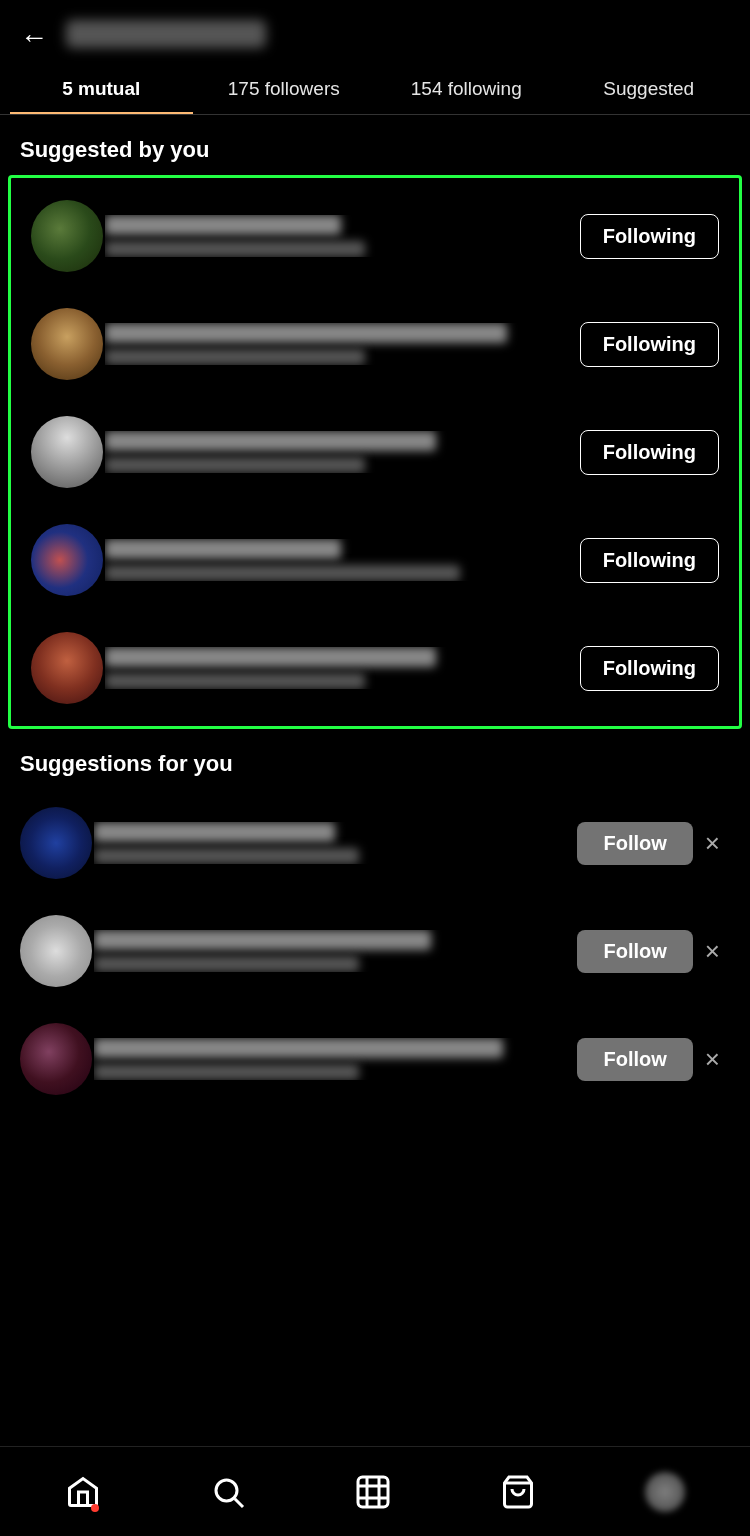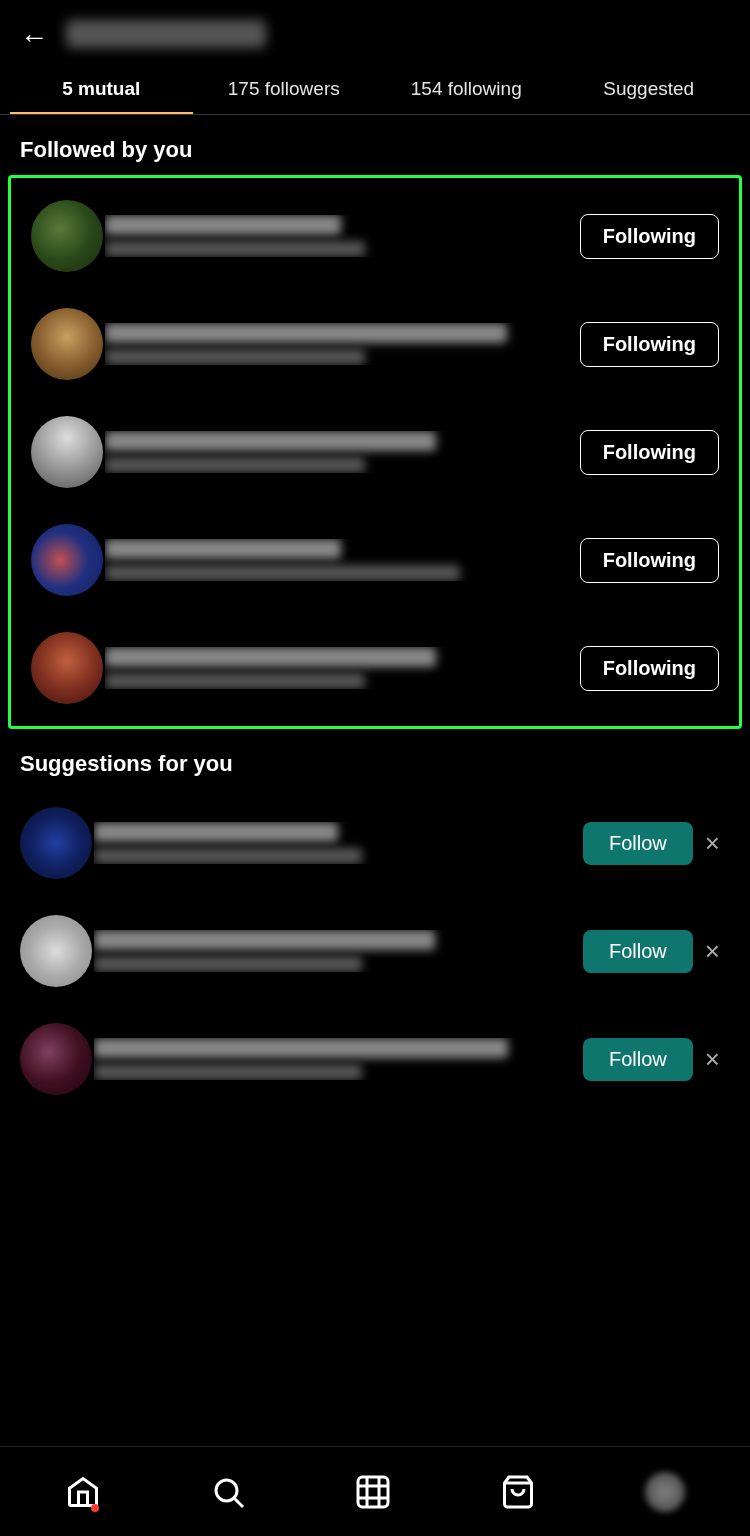--- a/index.html
+++ b/index.html
@@ -131,25 +131,25 @@
       font-size: 20px;
       font-weight: 600;
       padding: 10px 22px;
       border-radius: 8px;
       cursor: pointer;
       white-space: nowrap;
       flex-shrink: 0;
     }
 
     .follow-btn {
-      background: #0f766e;
+      background: #737373;
       border: none;
       color: #fff;
       font-size: 20px;
-      font-weight: 400;
+      font-weight: 700;
       padding: 10px 26px;
       border-radius: 8px;
       cursor: pointer;
       white-space: nowrap;
       flex-shrink: 0;
     }
 
     .dismiss-btn {
       background: transparent;
       border: none;
@@ -220,21 +220,21 @@
       <span>175 followers</span>
     </div>
     <div class="tab">
       <span>154 following</span>
     </div>
     <div class="tab">
       <span>Suggested</span>
     </div>
   </div>
 
-  <div class="section-title">Followed by you</div>
+  <div class="section-title">Suggested by you</div>
 
   <div class="green-box">
 
     <div class="user-row">
       <div class="avatar av1"></div>
       <div class="user-info">
         <div class="username-blur narrow"></div>
         <div class="subtext-blur"></div>
       </div>
       <button class="following-btn">Following</button>

